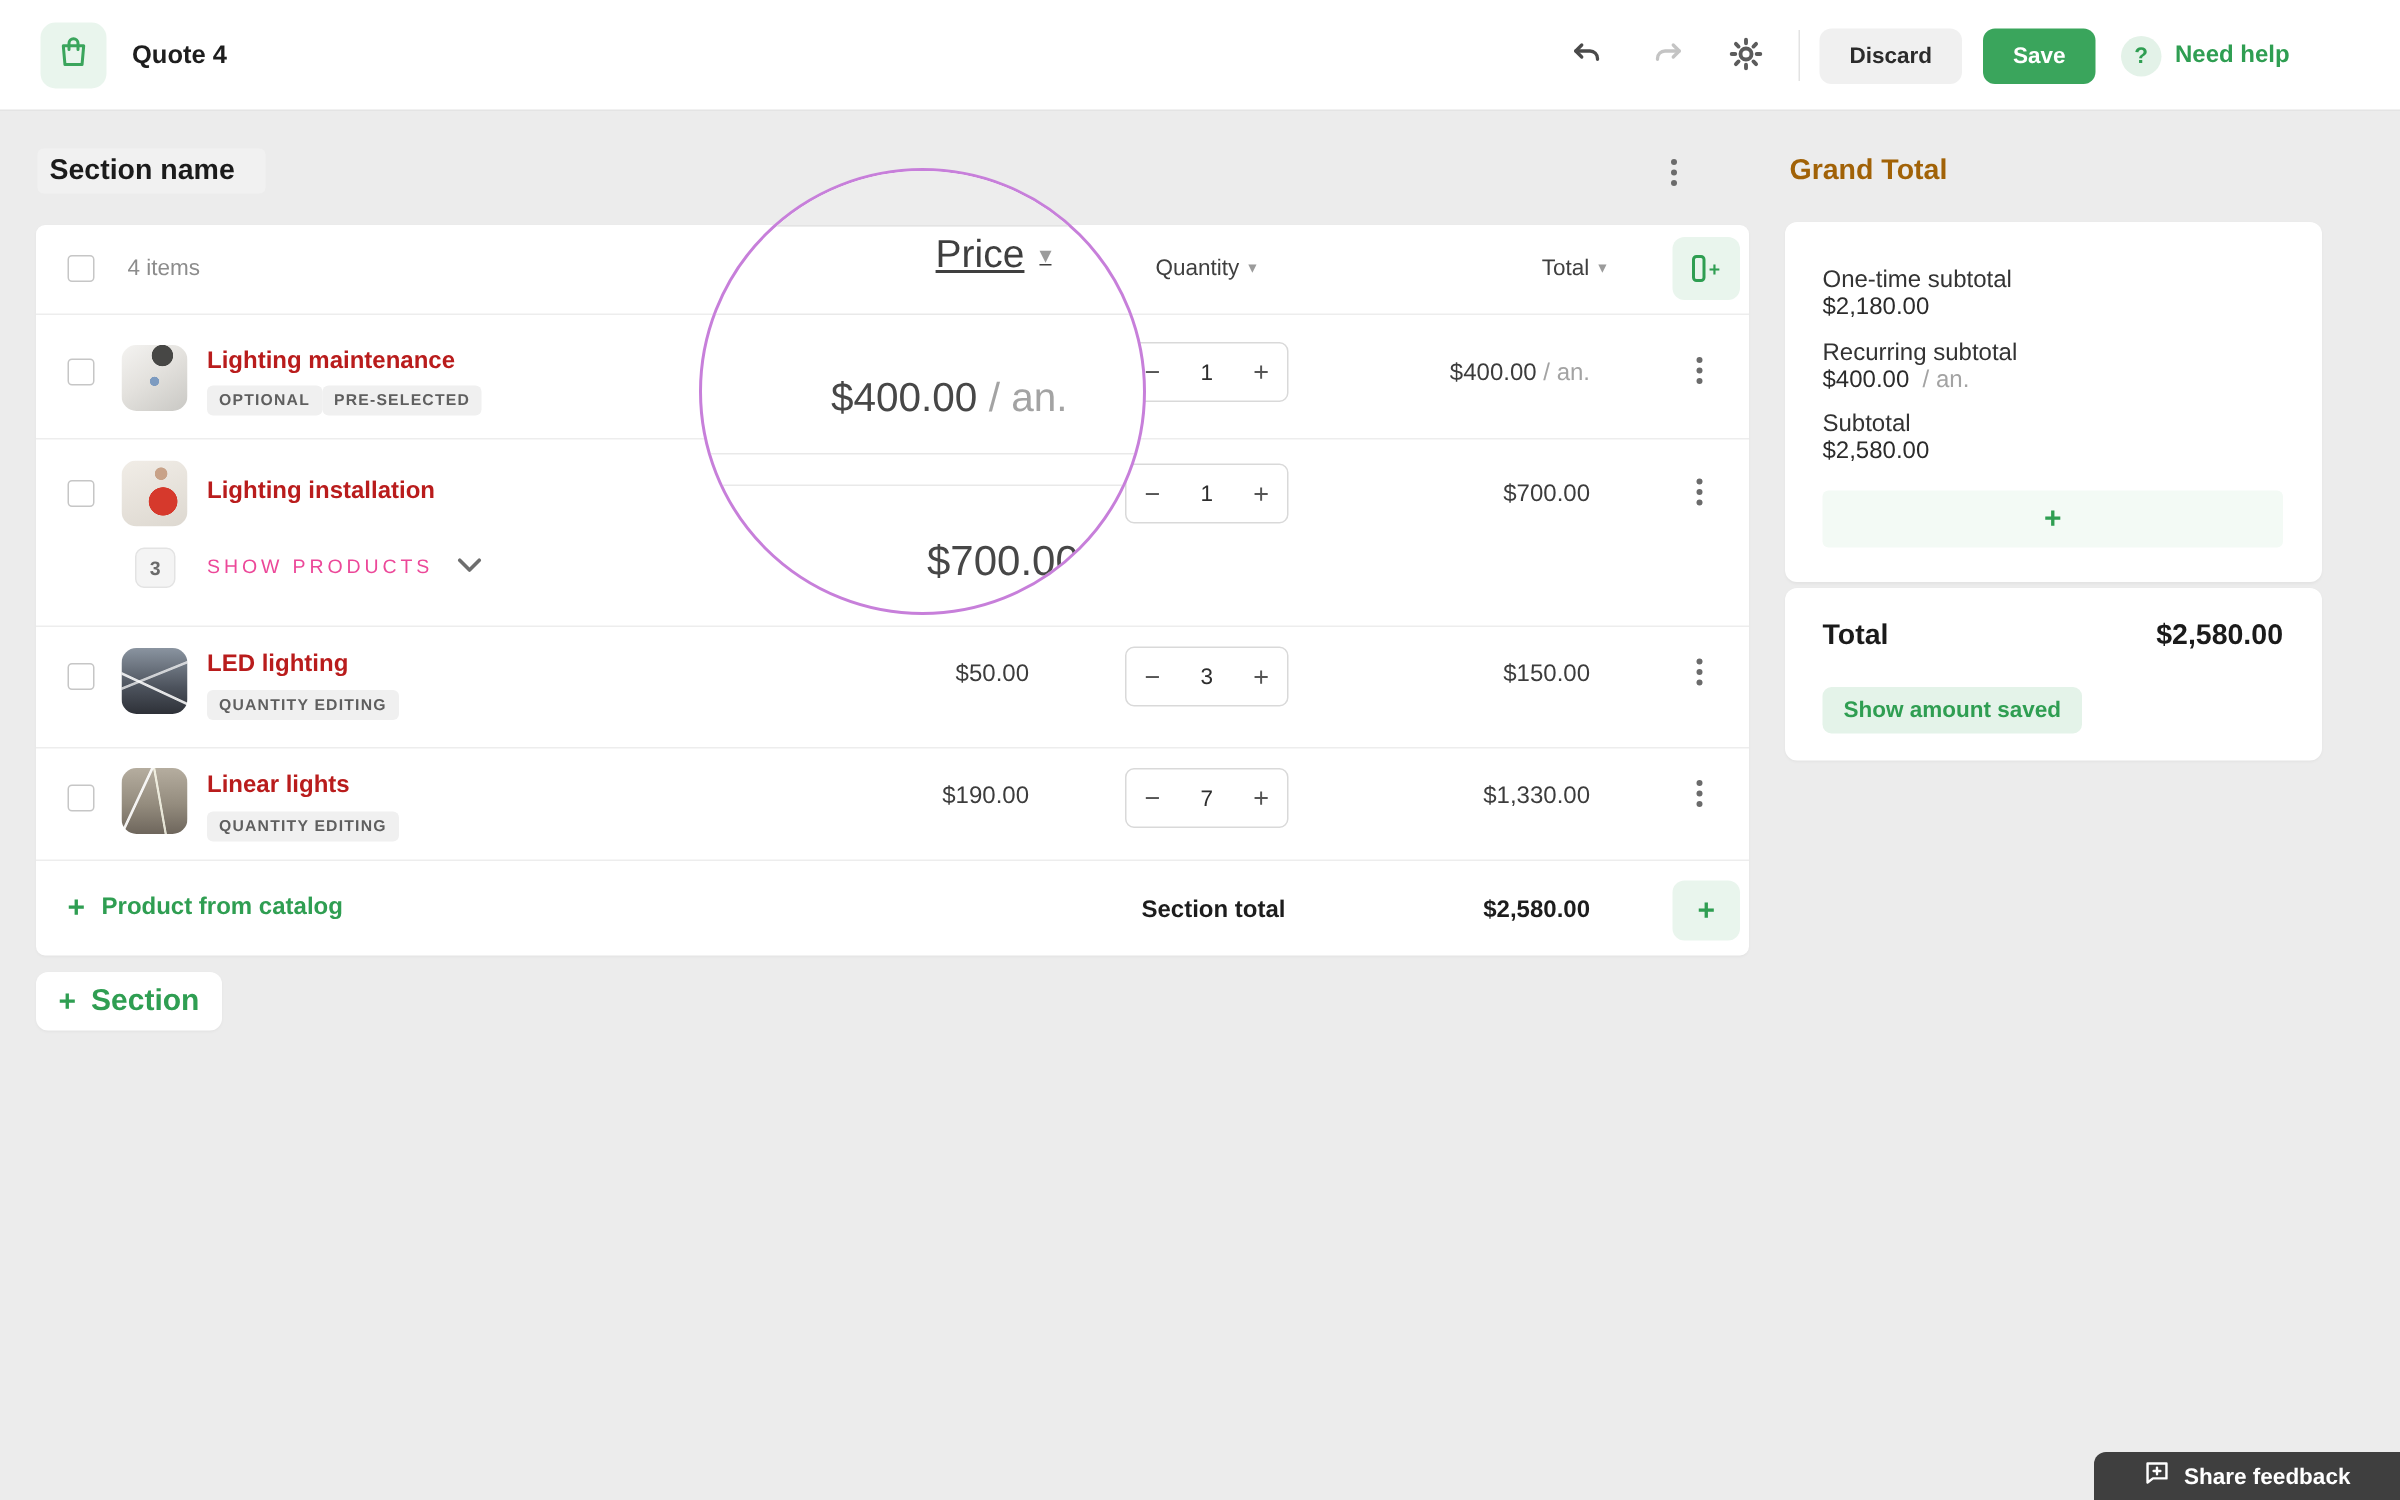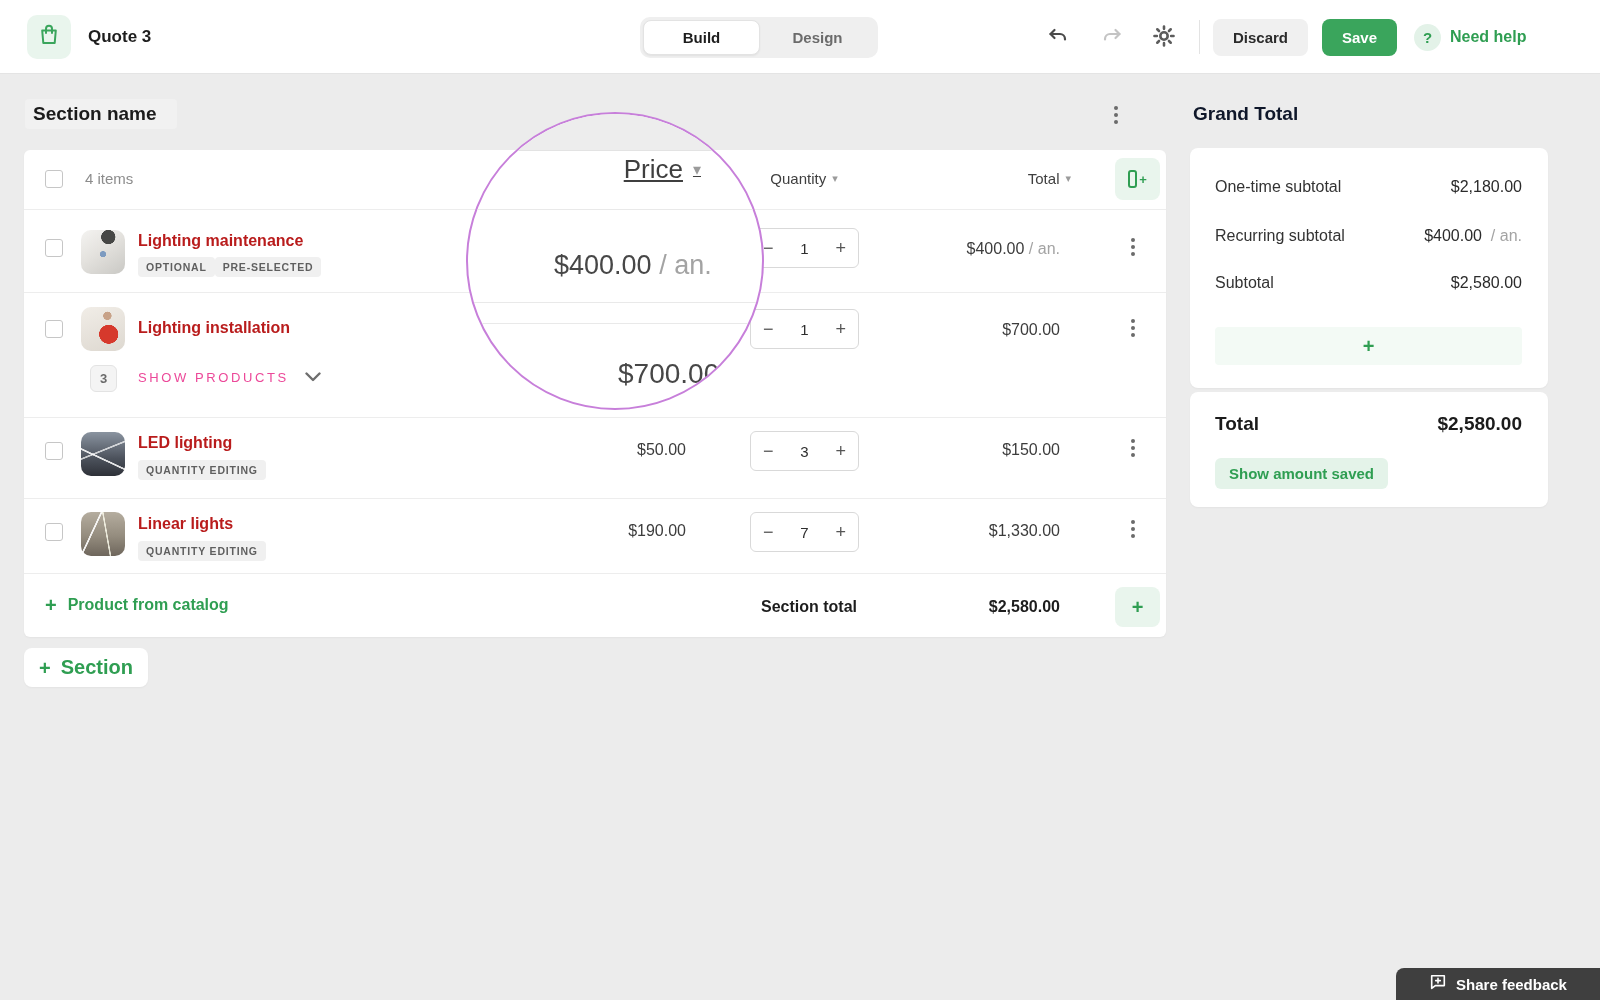--- a/index.html
+++ b/index.html
@@ -72,25 +72,25 @@
   .thumb-1{background:radial-gradient(circle at 62% 16%,#474745 0 15%,transparent 16%),radial-gradient(circle at 50% 55%,#7d9bc0 0 9%,transparent 10%),linear-gradient(145deg,#f4f3f1 0%,#e4e2de 45%,#c9c8c4 100%);}
   .thumb-2{background:radial-gradient(circle at 60% 20%,#c8a288 0 9%,transparent 10%),radial-gradient(ellipse at 63% 62%,#d6392c 0 24%,transparent 25%),linear-gradient(160deg,#f1ede7 0%,#ddd8d0 100%);}
   .thumb-3{background:linear-gradient(25deg,transparent 40%,rgba(255,255,255,.85) 41%,rgba(255,255,255,.85) 43%,transparent 44%),linear-gradient(-22deg,transparent 54%,rgba(255,255,255,.7) 55%,rgba(255,255,255,.7) 57%,transparent 58%),linear-gradient(180deg,#8a94a0 0%,#4c525c 60%,#2e3138 100%);}
   .thumb-4{background:linear-gradient(115deg,transparent 30%,rgba(255,255,255,.9) 31%,rgba(255,255,255,.9) 33%,transparent 34%),linear-gradient(80deg,transparent 55%,rgba(255,255,240,.8) 56%,rgba(255,255,240,.8) 58%,transparent 59%),linear-gradient(180deg,#b5ad9f 0%,#948c7e 55%,#6e665c 100%);}
 
   
   .btn-section{position:absolute;left:24px;top:648px;width:124px;height:39px;background:#fff;border:none;border-radius:8px;display:flex;align-items:center;justify-content:center;gap:10px;font-family:inherit;box-shadow:0 1px 2px rgba(0,0,0,.04);cursor:pointer;}
   .btn-section span.lbl{font-size:20px;font-weight:bold;color:var(--accent-text);}
 
   
-  .grand-title{position:absolute;left:1193px;top:103px;font-size:19px;font-weight:bold;color:#0f172a;}
+  .grand-title{position:absolute;left:1193px;top:103px;font-size:19px;font-weight:bold;color:#a16207;}
   .gcard{position:absolute;left:1190px;width:358px;background:#fff;border-radius:8px;box-shadow:0 1px 2px rgba(0,0,0,.04);}
   .gcard1{top:148px;height:240px;}
   .gcard2{top:392px;height:115px;}
-  .grow{position:absolute;left:25px;right:26px;display:flex;justify-content:space-between;align-items:baseline;}
+  .grow{position:absolute;left:25px;right:26px;display:flex;justify-content:space-between;align-items:baseline;flex-direction:column;}
   .grow .lbl{font-size:16px;color:#333;}
   .grow .val{font-size:16px;color:#2b2b2b;}
   .gplus-btn{position:absolute;left:25px;right:26px;top:179px;height:38px;background:var(--accent-faint);border-radius:4px;display:flex;align-items:center;justify-content:center;cursor:pointer;}
   .gtotal-label{position:absolute;left:25px;top:21px;font-size:19px;font-weight:bold;color:#1b1b1b;}
   .gtotal-val{position:absolute;right:26px;top:21px;font-size:19px;font-weight:bold;color:#1b1b1b;}
   .saved-pill{position:absolute;left:25px;top:66px;height:31px;padding:0 14px;background:#e4f3e9;border-radius:6px;display:flex;align-items:center;font-size:15px;font-weight:bold;color:var(--accent-text);cursor:pointer;}
 
   
   .feedback{position:absolute;left:1396px;top:968px;width:204px;height:32px;background:var(--feedback_bg);border-radius:8px 0 0 0;display:flex;align-items:center;justify-content:center;gap:9px;cursor:pointer;}
   .feedback .lbl{font-size:15px;font-weight:bold;color:#fff;}
@@ -109,26 +109,22 @@
 
 <div class="topbar">
   <div class="bag-badge">
     <span>
       <svg width="24" height="24" viewBox="0 0 24 24" fill="none" stroke="#3aa55c" stroke-width="2" stroke-linejoin="round" stroke-linecap="round">
         <path d="M5.2 7.5h13.6l-1.1 12.5H6.3L5.2 7.5z"></path>
         <path d="M9 10V5.8a3 3 0 0 1 6 0V10"></path>
       </svg>
     </span>
   </div>
-  <div class="quote-title">Quote 3</div>
-
-  <div class="segmented">
-    <div class="seg active">Build</div>
-    <div class="seg">Design</div>
-  </div>
+  <div class="quote-title">Quote 4</div>
+
 
   <div class="icon-btn" style="left:1044px">
     <span>
       <svg width="24" height="24" viewBox="0 0 24 24" fill="none" stroke="#4a4a4a" stroke-width="2.2" stroke-linecap="round" stroke-linejoin="round">
         <path d="M8.5 6 4.5 10l4 4"></path>
           <path d="M4.5 10h9.5a5 5 0 0 1 5 5v.5"></path>
       </svg>
     </span>
   </div>
   <div class="icon-btn" style="left:1098px">

